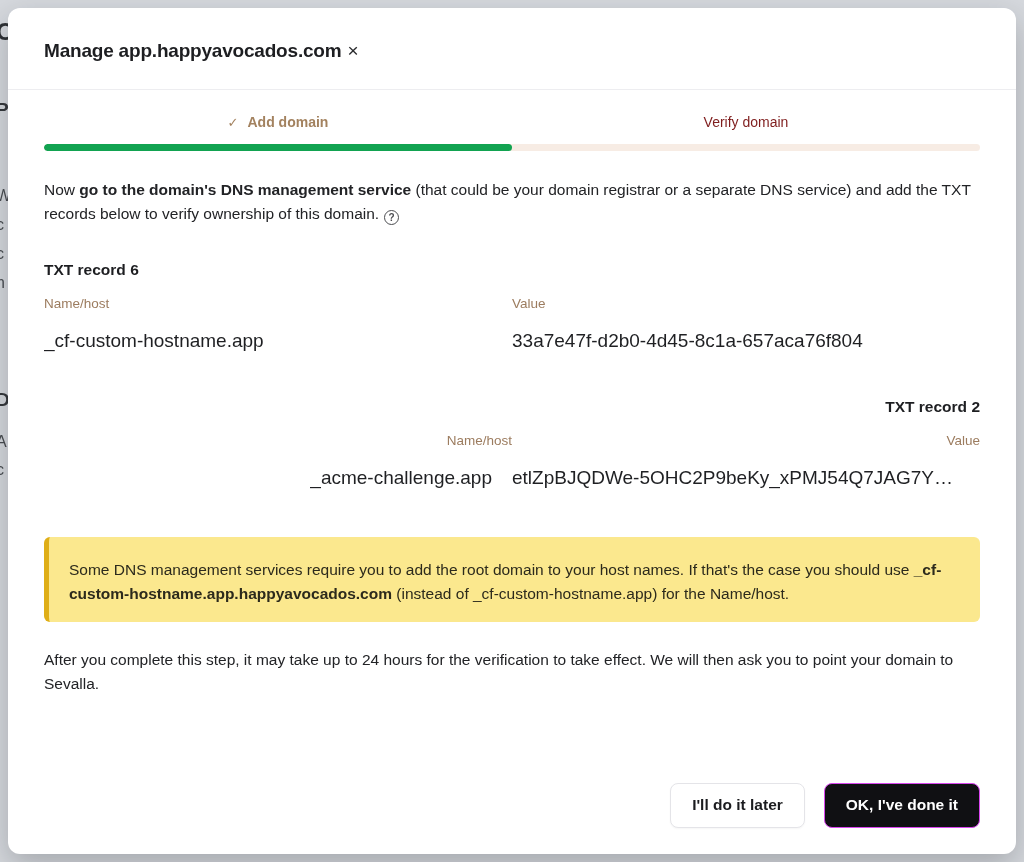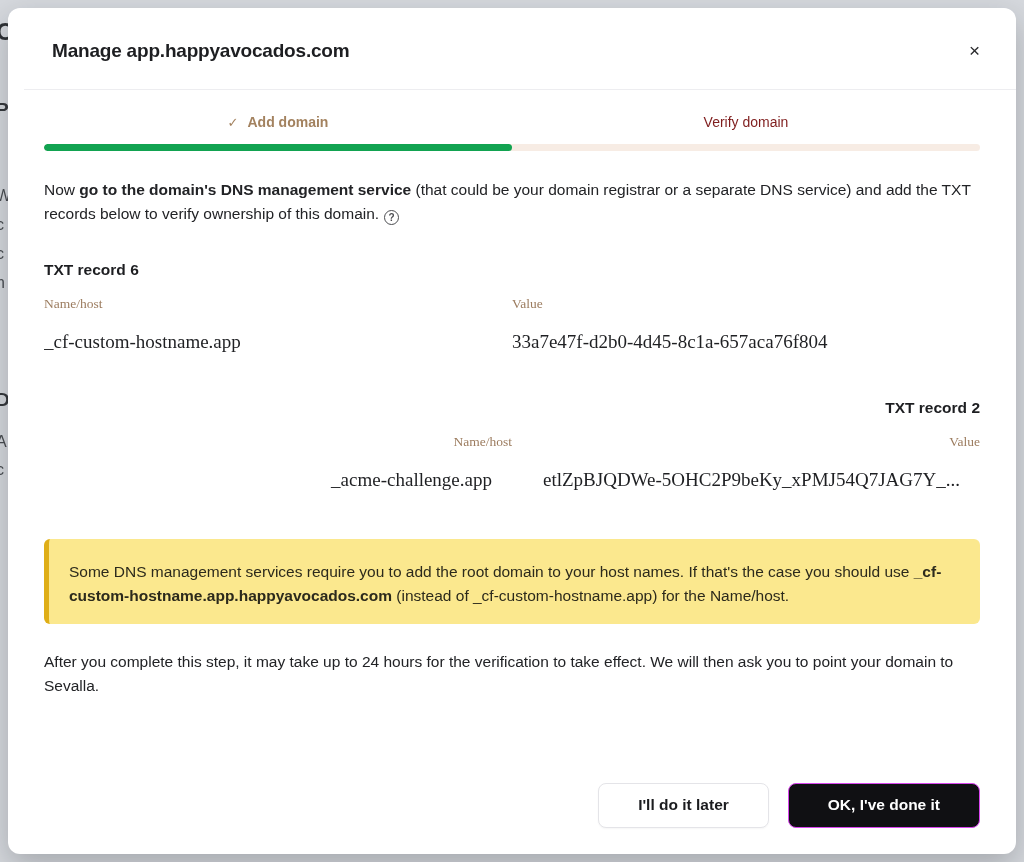--- a/index.html
+++ b/index.html
@@ -32,24 +32,22 @@
     box-shadow: 0 12px 32px rgba(20,22,26,0.25);
     display: flex;
     flex-direction: column;
     overflow: hidden;
     z-index: 1;
   }
 
   .modal-header {
     display: flex;
     align-items: center;
-    justify-content: space-between;
-    padding: 27px 30px 23px 28px;
+    padding: 27px 30px 23px 36px;
     border-bottom: 1px solid #ededf0;
-    margin-left: 16px;
   }
   .modal-title {
     font-size: 19px;
     font-weight: 700;
     color: #1d1e21;
     letter-spacing: -0.2px;
   }
   .close-btn {
     background: none;
     border: none;
@@ -130,21 +128,20 @@
   .record-heading {
     font-size: 15.5px;
     font-weight: 700;
     color: #1d1e21;
   }
   .record-grid {
     display: grid;
     grid-template-columns: 1fr 1fr;
     margin-top: 17px;
     row-gap: 19px;
-    font-family: Liberation Serif, serif;
   }
   .record-label {
     font-size: 13.5px;
     color: #9c7c5f;
   }
   .record-value {
     font-size: 19px;
     color: #1f2023;
     white-space: nowrap;
     overflow: hidden;
@@ -178,21 +175,21 @@
     padding-bottom: 26px;
     display: flex;
     justify-content: flex-end;
     gap: 19px;
   }
   .btn {
     font-family: inherit;
     font-size: 15.5px;
     font-weight: 700;
     border-radius: 8px;
-    padding: 12px 39px;
+    padding: 12px 21px;
     cursor: pointer;
     line-height: 1.2;
   }
   .btn-secondary {
     background: #ffffff;
     border: 1px solid #e4e4e8;
     color: #1b1c1f;
     box-shadow: 0 1px 2px rgba(0,0,0,0.04);
   }
   .btn-primary {

